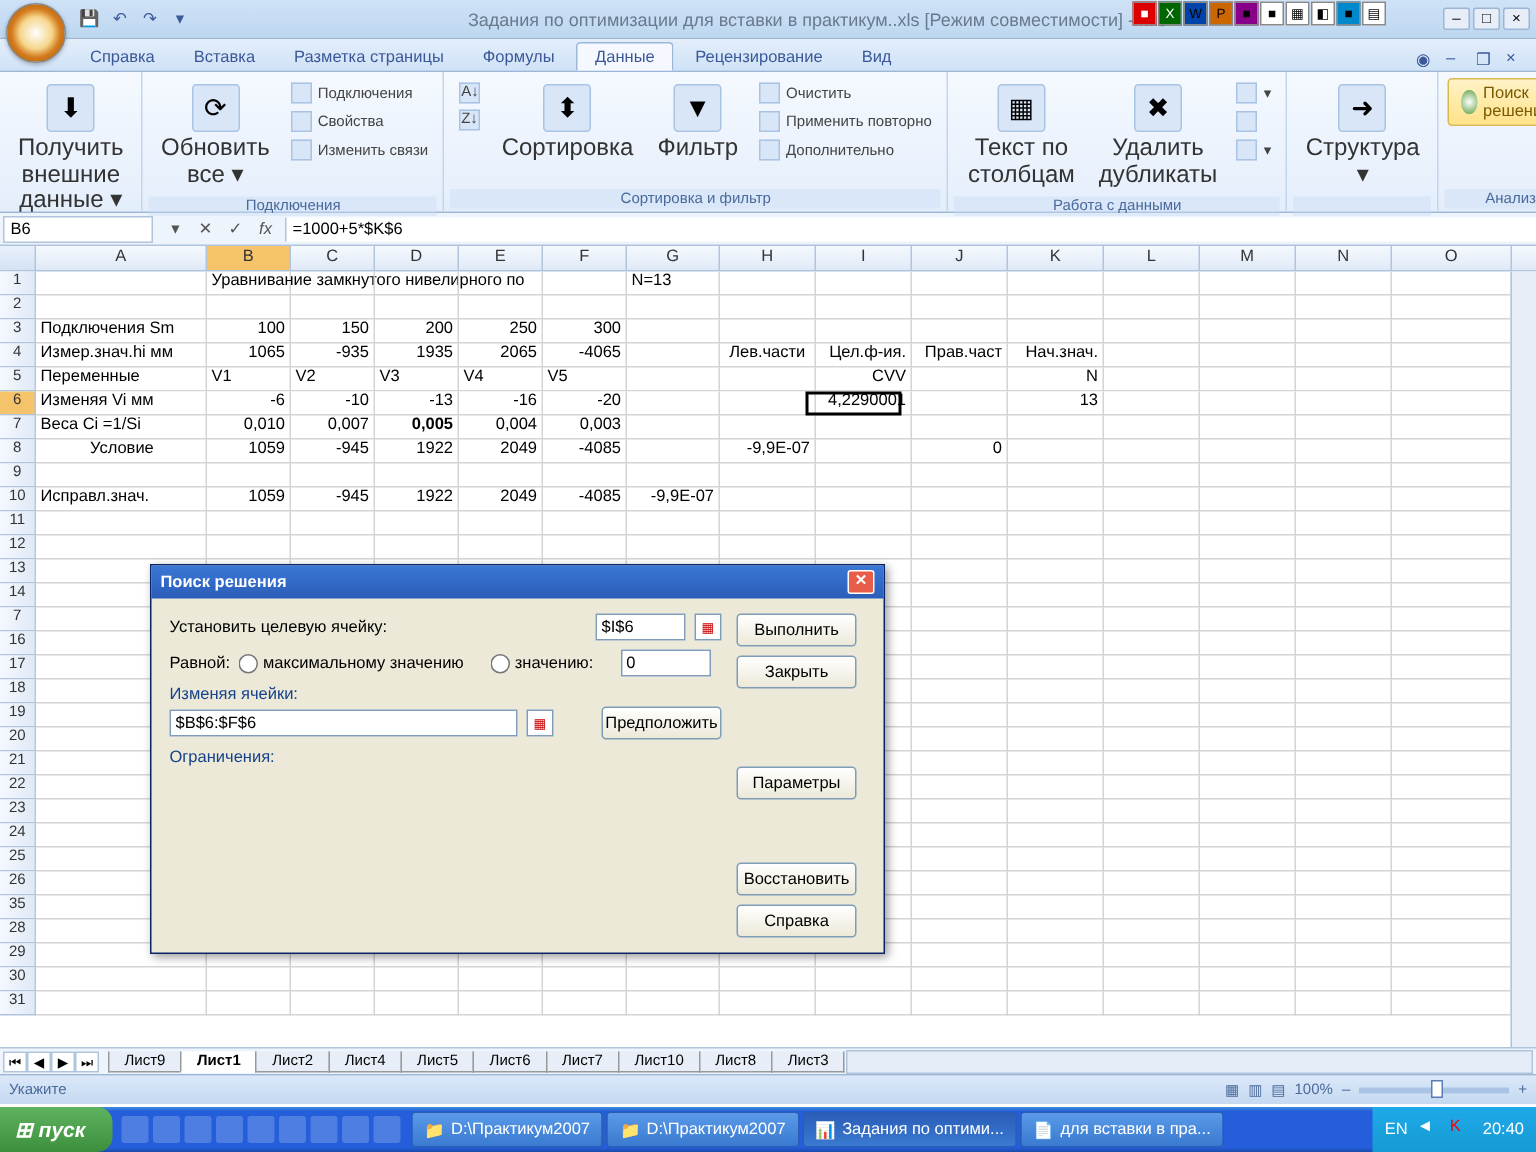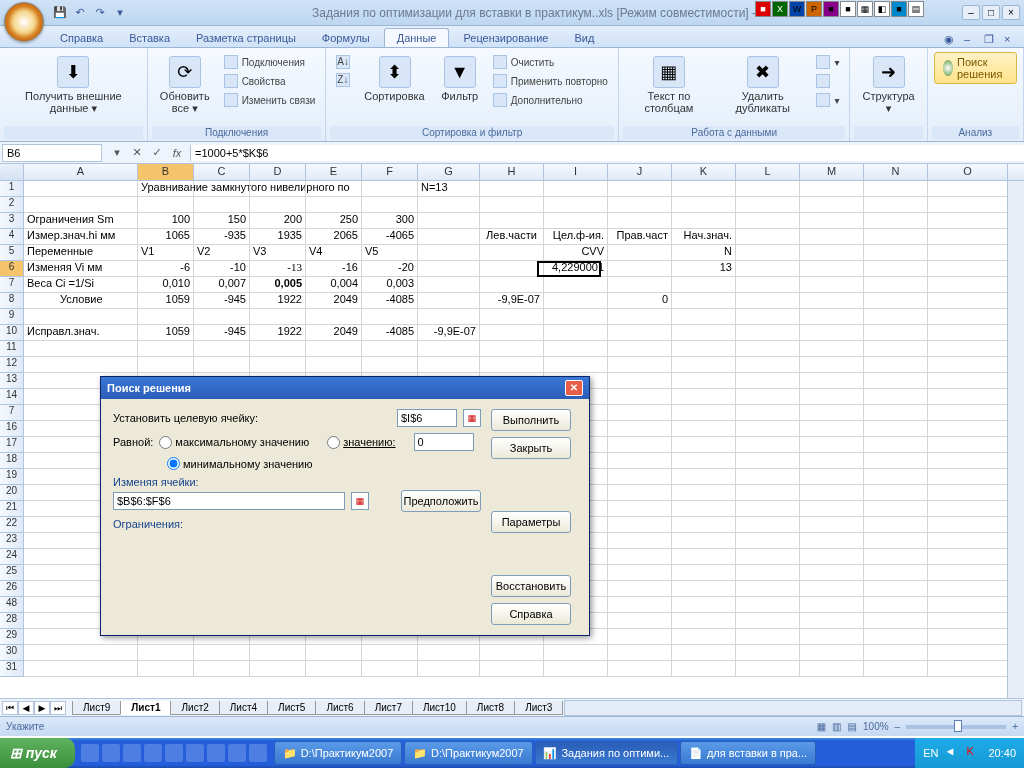--- a/index.html
+++ b/index.html
@@ -21,21 +21,21 @@
 .tabs-right { margin-left:auto; display:flex; gap:6px; padding-right:6px; align-items:center;}
 .tabs-right span { width:14px; height:14px; color:#3b5998; cursor:pointer; font-size:11px;}
 
 
 .ribbon { height:94px; background: linear-gradient(#f5f9ff,#e4eefb); display:flex; border-bottom:1px solid #9cb6d6; }
 .group { border-right:1px solid #c3d6ee; display:flex; flex-direction:column; padding:2px 4px; }
 .group-body { flex:1; display:flex; align-items:flex-start; gap:4px; padding:2px;}
 .group-label { text-align:center; color:#4a6a9c; font-size:10px; padding:1px 0; background:rgba(200,220,245,0.4);}
 .big-btn { display:flex; flex-direction:column; align-items:center; gap:2px; padding:4px 6px; cursor:pointer; min-width:50px;}
 .big-btn .ico { width:32px; height:32px; background:#d9e6f7; border:1px solid #a9c3e4; border-radius:3px; display:flex; align-items:center; justify-content:center; font-size:18px;}
-.big-btn .lbl { font-size:11px; text-align:center; color:#333; line-height:1.1;}
+.big-btn .lbl { font-size:16px; text-align:center; color:#333; line-height:1.1;}
 .small-row { display:flex; flex-direction:column; gap:3px; padding:2px;}
 .small-btn { display:flex; align-items:center; gap:4px; font-size:10px; color:#444; cursor:pointer; white-space:nowrap; padding:1px 2px;}
 .small-btn .si { width:14px; height:14px; background:#d9e6f7; border:1px solid #a9c3e4; display:inline-block;}
 .solver-btn { background: linear-gradient(#fff2c6,#ffe38a); border:1px solid #d9b84a; border-radius:3px; padding:3px 8px; display:flex; align-items:center; gap:4px; cursor:pointer; font-size:11px; color:#7a5a00;}
 .solver-btn .si2 { width:16px; height:16px; background: radial-gradient(circle,#fff,#5a9e3e); border-radius:50%;}
 
 
 .fbar { height:22px; display:flex; align-items:center; border-bottom:1px solid #b0c4de; background:#eef4fc;}
 .name-box { width:100px; border:1px solid #b0c4de; background:#fff; margin:1px 2px; padding:2px 4px; font-size:11px;}
 .fbar-btns { display:flex; gap:2px; padding:0 4px;}
@@ -81,21 +81,21 @@
 .dlg-label { white-space:nowrap;}
 .dlg-input { border:1px solid #7f9db9; background:#fff; padding:1px 3px; font-size:11px; height:18px;}
 .dlg-input.ref { width:60px;}
 .ref-btn { width:18px; height:18px; border:1px solid #7f9db9; background:#fff; display:inline-flex; align-items:center; justify-content:center; cursor:pointer; font-size:9px; color:#c00;}
 .dlg-btn { width:80px; height:22px; background:linear-gradient(#fff,#ece9d8); border:1px solid #7f9db9; font-size:11px; cursor:pointer; border-radius:3px;}
 .dlg-section { color:#15428b; margin:4px 0 2px 0;}
 .dlg-list { width:250px; height:70px; border:1px solid #7f9db9; background:#fff; padding:2px 4px; font-size:11px; overflow:auto;}
 .dlg-list div { cursor:pointer;}
 .radio { display:flex; align-items:center; gap:3px; margin-right:12px;}
 .radio input { margin:0;}
-.underline { text-decoration: underline;}
+.underline { }
 
 
 .taskbar { position:absolute; bottom:0; left:0; right:0; height:30px; background:linear-gradient(#3f8cde,#245edb 10%,#245edb 90%,#1b4aa8); display:flex; align-items:center; z-index:200;}
 .start { height:30px; padding:0 18px 0 10px; background:linear-gradient(#5fb35f,#3c8f3c); color:#fff; font-weight:bold; font-style:italic; font-size:14px; display:flex; align-items:center; gap:4px; border-radius:0 10px 10px 0; cursor:pointer;}
 .ql { display:flex; gap:3px; padding:0 6px;}
 .ql span { width:18px; height:18px; background:rgba(255,255,255,0.2); border-radius:2px; cursor:pointer;}
 .task-btn { height:24px; padding:0 8px; margin:0 1px; background:linear-gradient(#5a9ae8,#3a7ad0); border:1px solid #2a5db8; border-radius:3px; color:#fff; font-size:11px; display:flex; align-items:center; gap:4px; cursor:pointer; max-width:160px; overflow:hidden;}
 .task-btn.active { background:linear-gradient(#2a5db8,#3a7ad0);}
 .tray { margin-left:auto; background:linear-gradient(#1eaae8,#159ad4); height:30px; display:flex; align-items:center; padding:0 8px; gap:6px; color:#fff; font-size:11px;}
 .tray .ti { width:16px; height:16px;}
@@ -331,21 +331,21 @@
         <div class="cell" style="width: 64px;"></div>
         <div class="cell" style="width: 64px;"></div>
         <div class="cell" style="width: 64px;"></div>
         <div class="cell" style="width: 64px;"></div>
         <div class="cell" style="width: 64px;"></div>
         <div class="cell" style="width: 64px;"></div>
         <div class="cell" style="width: 80px;"></div>
       </div>
       <div class="row">
         <div class="rh">3</div>
-        <div class="cell" style="width: 114px;">Ограничения Sm</div>
+        <div class="cell" style="width: 114px;">Подключения Sm</div>
         <div class="cell r" style="width: 56px;">100</div>
         <div class="cell r" style="width: 56px;">150</div>
         <div class="cell r" style="width: 56px;">200</div>
         <div class="cell r" style="width: 56px;">250</div>
         <div class="cell r" style="width: 56px;">300</div>
         <div class="cell" style="width: 62px;"></div>
         <div class="cell" style="width: 64px;"></div>
         <div class="cell" style="width: 64px;"></div>
         <div class="cell" style="width: 64px;"></div>
         <div class="cell" style="width: 64px;"></div>
@@ -388,21 +388,21 @@
         <div class="cell" style="width: 64px;"></div>
         <div class="cell" style="width: 64px;"></div>
         <div class="cell" style="width: 64px;"></div>
         <div class="cell" style="width: 80px;"></div>
       </div>
       <div class="row sel">
         <div class="rh sel">6</div>
         <div class="cell" style="width: 114px;">Изменяя Vi мм</div>
         <div class="cell r" style="width: 56px;">-6</div>
         <div class="cell r" style="width: 56px;">-10</div>
-        <div class="cell r" style="width: 56px; font-family: Liberation Serif, serif;">-13</div>
+        <div class="cell r" style="width: 56px;">-13</div>
         <div class="cell r" style="width: 56px;">-16</div>
         <div class="cell r" style="width: 56px;">-20</div>
         <div class="cell" style="width: 62px;"></div>
         <div class="cell" style="width: 64px;"></div>
         <div class="cell r" style="width: 64px;">4,2290001</div>
         <div class="cell" style="width: 64px;"></div>
         <div class="cell r" style="width: 64px;">13</div>
         <div class="cell" style="width: 64px;"></div>
         <div class="cell" style="width: 64px;"></div>
         <div class="cell" style="width: 64px;"></div>
@@ -762,21 +762,21 @@
         <div class="cell" style="width: 64px;"></div>
         <div class="cell" style="width: 64px;"></div>
         <div class="cell" style="width: 64px;"></div>
         <div class="cell" style="width: 64px;"></div>
         <div class="cell" style="width: 64px;"></div>
         <div class="cell" style="width: 64px;"></div>
         <div class="cell" style="width: 64px;"></div>
         <div class="cell" style="width: 80px;"></div>
       </div>
       <div class="row">
-        <div class="rh">48</div>
+        <div class="rh">35</div>
         <div class="cell" style="width: 114px;"></div>
         <div class="cell" style="width: 56px;"></div>
         <div class="cell" style="width: 56px;"></div>
         <div class="cell" style="width: 56px;"></div>
         <div class="cell" style="width: 56px;"></div>
         <div class="cell" style="width: 56px;"></div>
         <div class="cell" style="width: 62px;"></div>
         <div class="cell" style="width: 64px;"></div>
         <div class="cell" style="width: 64px;"></div>
         <div class="cell" style="width: 64px;"></div>
@@ -920,26 +920,20 @@
           <label class="radio">
               <input type="radio" name="eq" style="">
               <span>максимальному значению</span>
             </label>
           <label class="radio">
               <input type="radio" name="eq" style="">
               <span class="underline">значению:</span>
             </label>
           <input class="dlg-input" style="width: 60px;" value="0">
         </div>
-        <div class="dlg-row" style="padding-left:54px">
-          <label class="radio">
-              <input type="radio" name="eq" checked="" style="">
-              <span>минимальному значению</span>
-            </label>
-        </div>
         <div class="dlg-section">Изменяя ячейки:</div>
         <div class="dlg-row">
           <input class="dlg-input" style="width: 232px;" value="$B$6:$F$6">
           <span class="ref-btn">▦</span>
           <div style="flex:1"></div>
           <button class="dlg-btn">Предположить</button>
         </div>
         <div class="dlg-section">Ограничения:</div>
       </div>
       <div style="display:flex; flex-direction:column; gap:6px; width:86px;">

